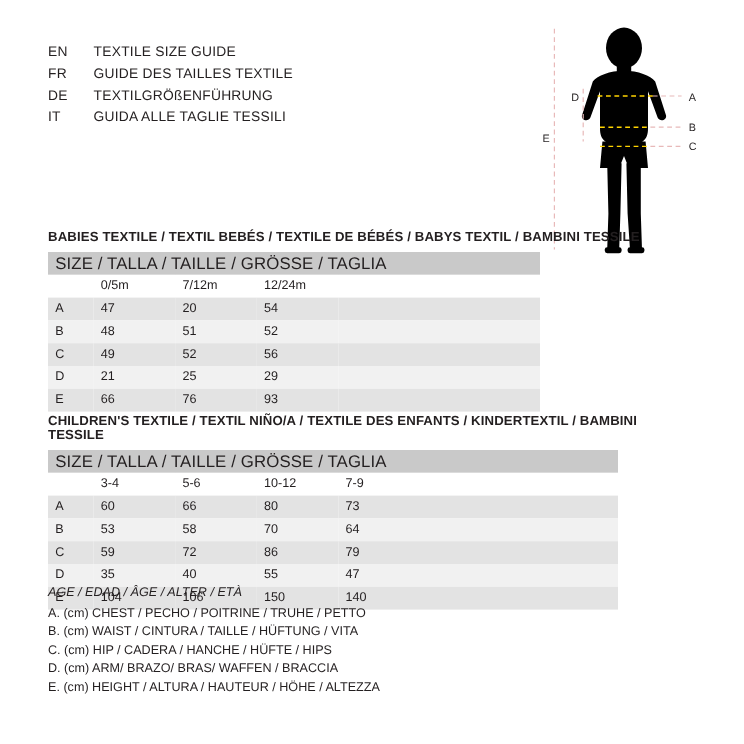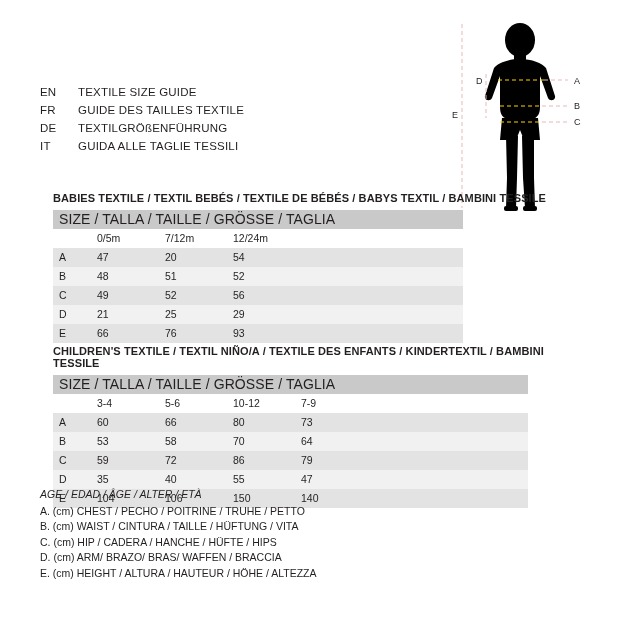--- a/index.html
+++ b/index.html
@@ -35,39 +35,38 @@
     font-size: 11.5px;
     letter-spacing: 0.2px;
   }
   .lang-code {
     width: 38px;
     flex: 0 0 38px;
     color: #231f20;
   }
   .lang-text {
     color: #231f20;
-    margin-top: 48px;
   }
 
   
   .figure-area {
     position: absolute;
     left: 440px;
     top: 18px;
     width: 160px;
     height: 205px;
   }
   .figure-svg {
     display: block;
   }
 
   
   .section {
     position: absolute;
-    left: 53px;
+    left: 40px;
     width: 540px;
   }
   .section-title {
     font-size: 11px;
     font-weight: bold;
     color: #231f20;
     margin-bottom: 6px;
     letter-spacing: 0.1px;
   }
   table.size {

